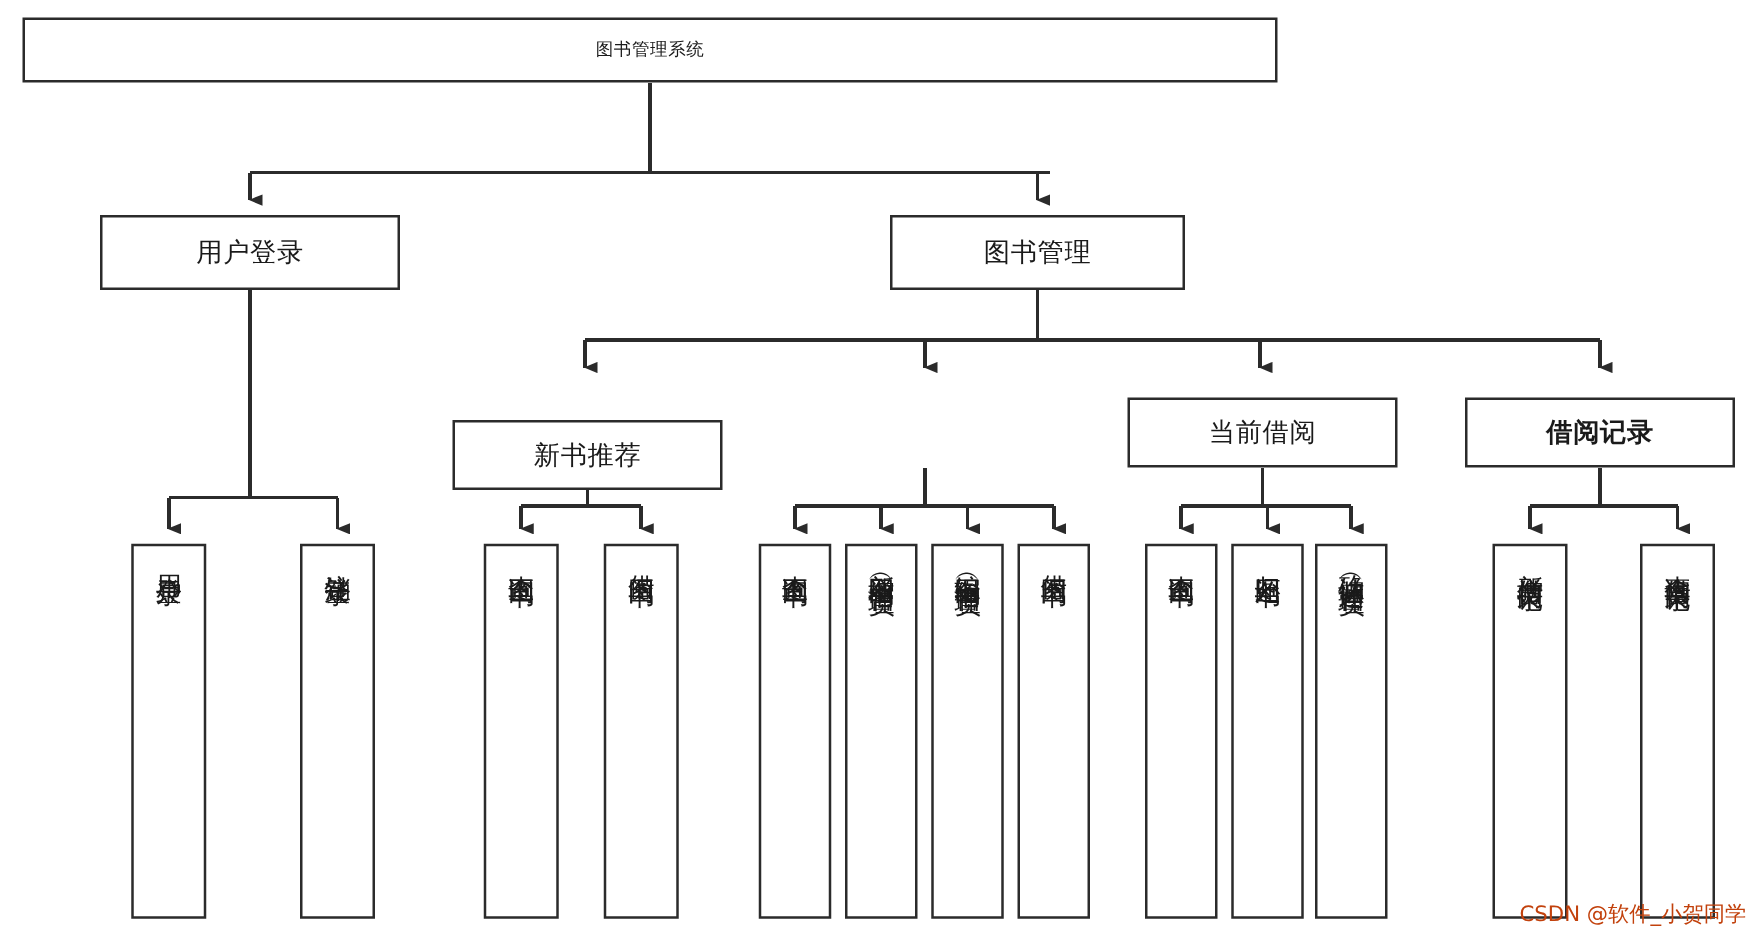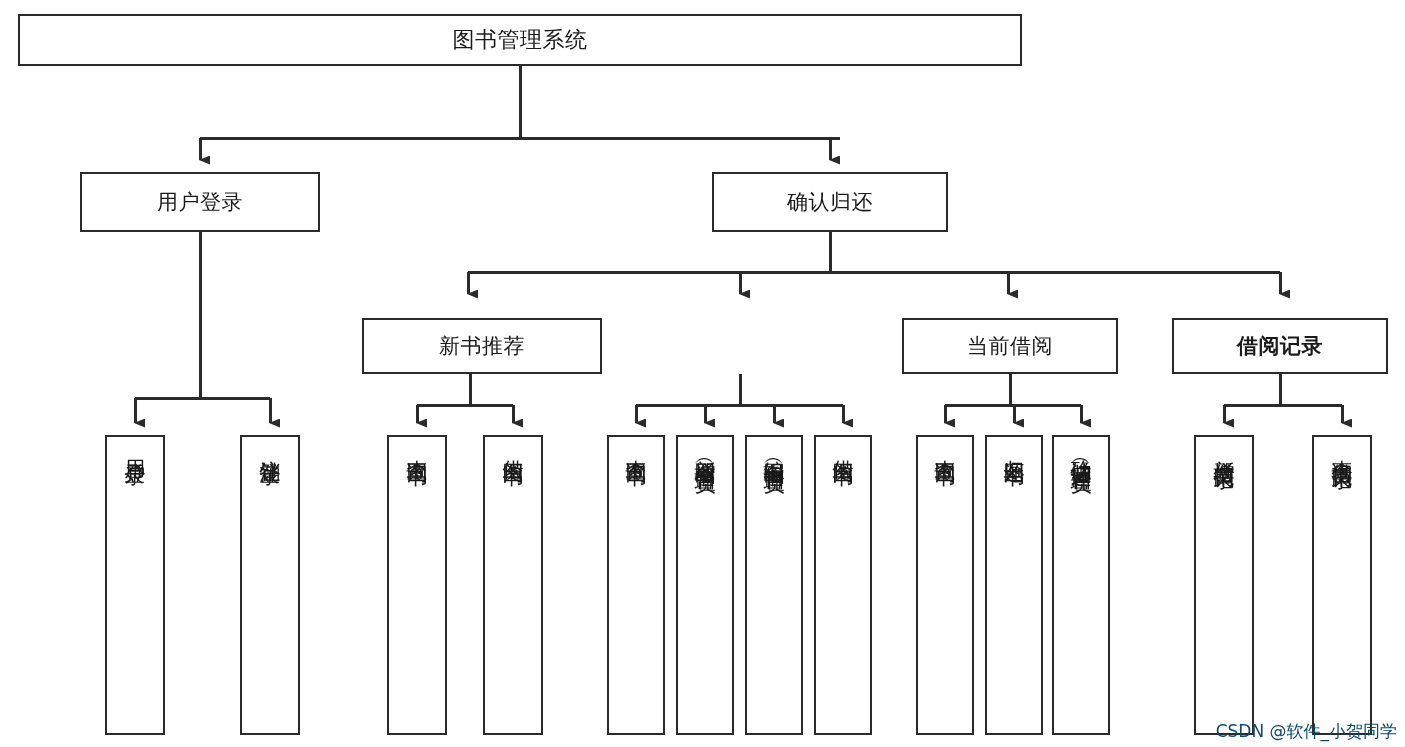--- a/index.html
+++ b/index.html
@@ -41,42 +41,42 @@
     text-align: center;
     line-height: 1.18;
     letter-spacing: 0.5px;
   }
   
   .node.horizontal .node-label {
     font-size: 21px;
     writing-mode: horizontal-tb;
   }
   .node.root .node-label {
-    font-size: 22px;
+    font-size: 14px;
   }
   
   .node.vertical {
     align-items: flex-start;
     justify-content: center;
     padding-top: 6px;
   }
   .node.vertical .node-label {
     writing-mode: vertical-rl;
     text-orientation: upright;
     font-size: 21px;
     line-height: 1.05;
     letter-spacing: 2px;
     max-height: 288px;
   }
   .watermark {
     position: absolute;
     right: 8px;
     bottom: 4px;
     font-size: 17px;
-    color: #0c4a6e;
+    color: #c2410c;
     white-space: nowrap;
     z-index: 5;
     font-family: "DejaVu Sans", "Liberation Sans", sans-serif;
   }
 </style>
 </head>
 <body>
 
 <div id="diagram-root">
 
@@ -131,24 +131,24 @@
   </svg>
 
   <div class="node horizontal root" style="left:18px; top:14px; width:1004px; height:52px;">
     <span class="node-label">图书管理系统</span>
   </div>
 
   <div class="node horizontal" style="left:80px; top:172px; width:240px; height:60px;">
     <span class="node-label">用户登录</span>
   </div>
   <div class="node horizontal" style="left:712px; top:172px; width:236px; height:60px;">
-    <span class="node-label">确认归还</span>
-  </div>
-
-  <div class="node horizontal" style="left:362px; top:318px; width:240px; height:56px;">
+    <span class="node-label">图书管理</span>
+  </div>
+
+  <div class="node horizontal" style="left:362px; top:336px; width:216px; height:56px;">
     <span class="node-label">新书推荐</span>
   </div>
   <div class="node horizontal" style="left:902px; top:318px; width:216px; height:56px;">
     <span class="node-label">当前借阅</span>
   </div>
   <div class="node horizontal" style="left:1172px; top:318px; width:216px; height:56px;font-weight:bold;">
     <span class="node-label">借阅记录</span>
   </div>
 
   <div class="node vertical" style="left:105px; top:435px; width:60px; height:300px;">

